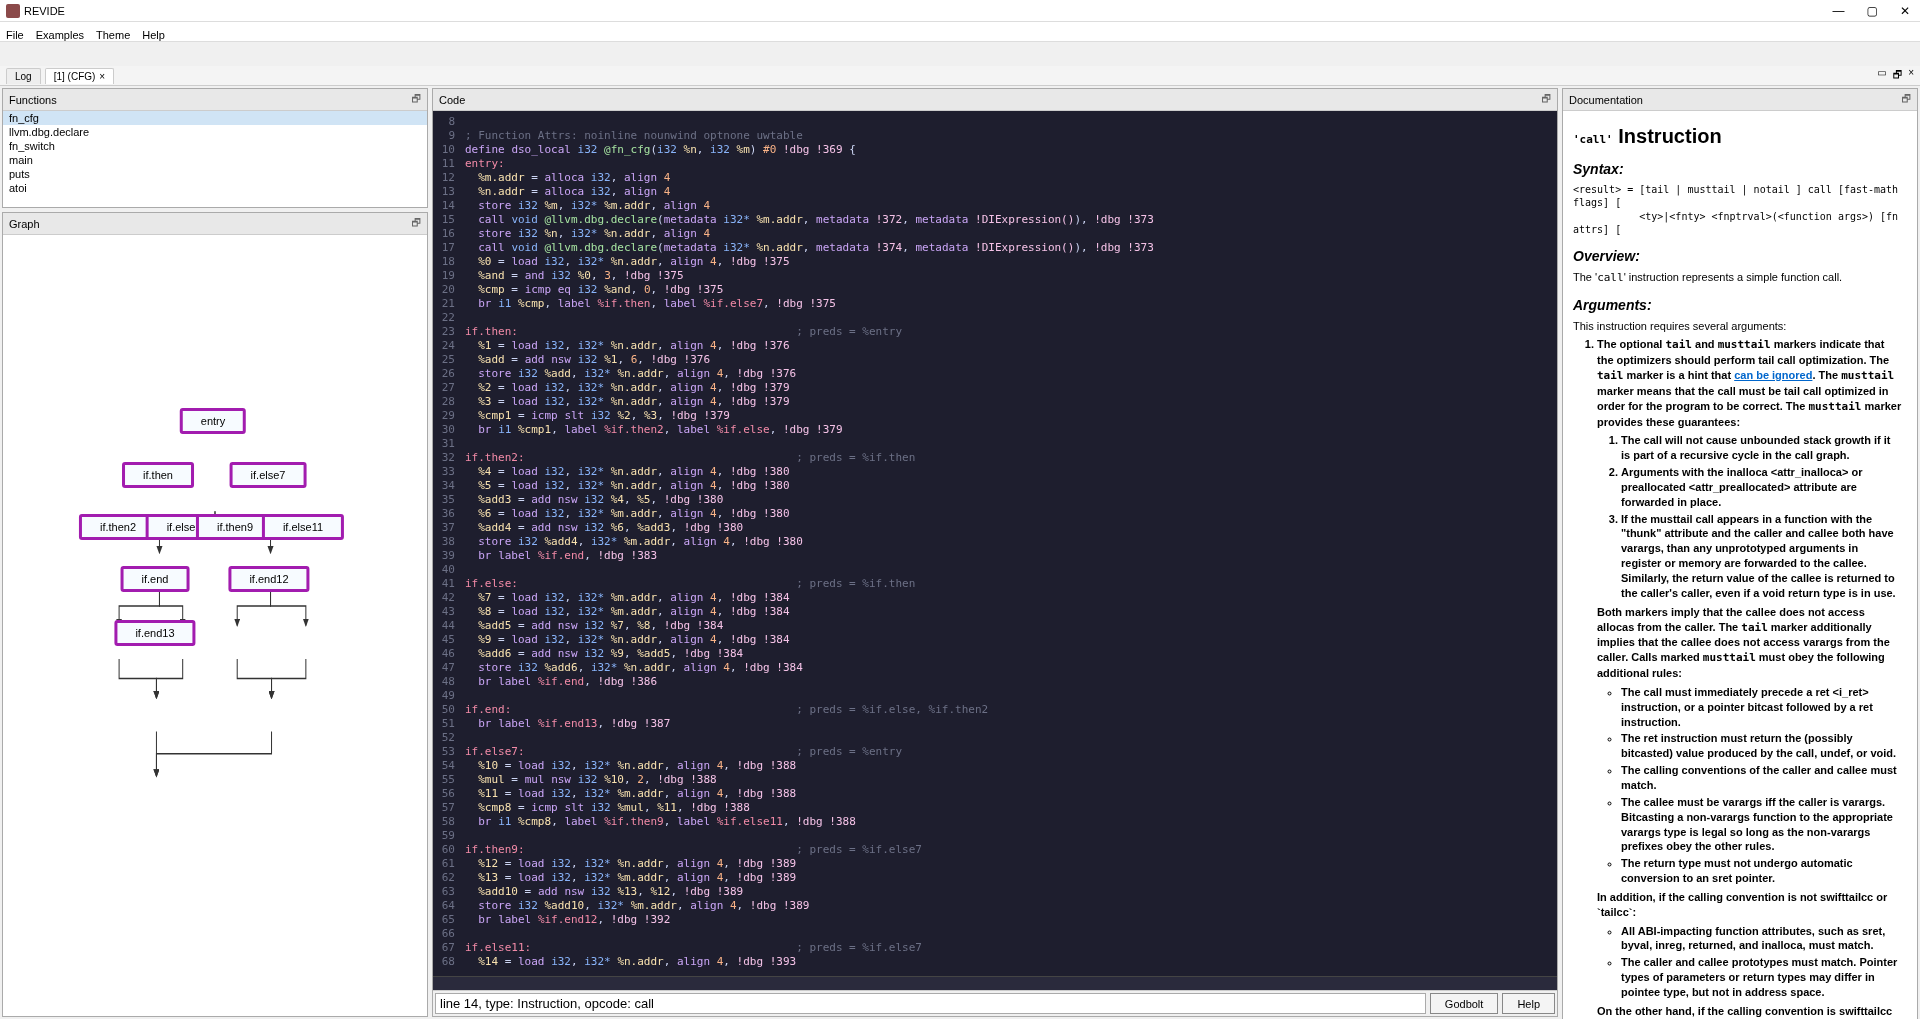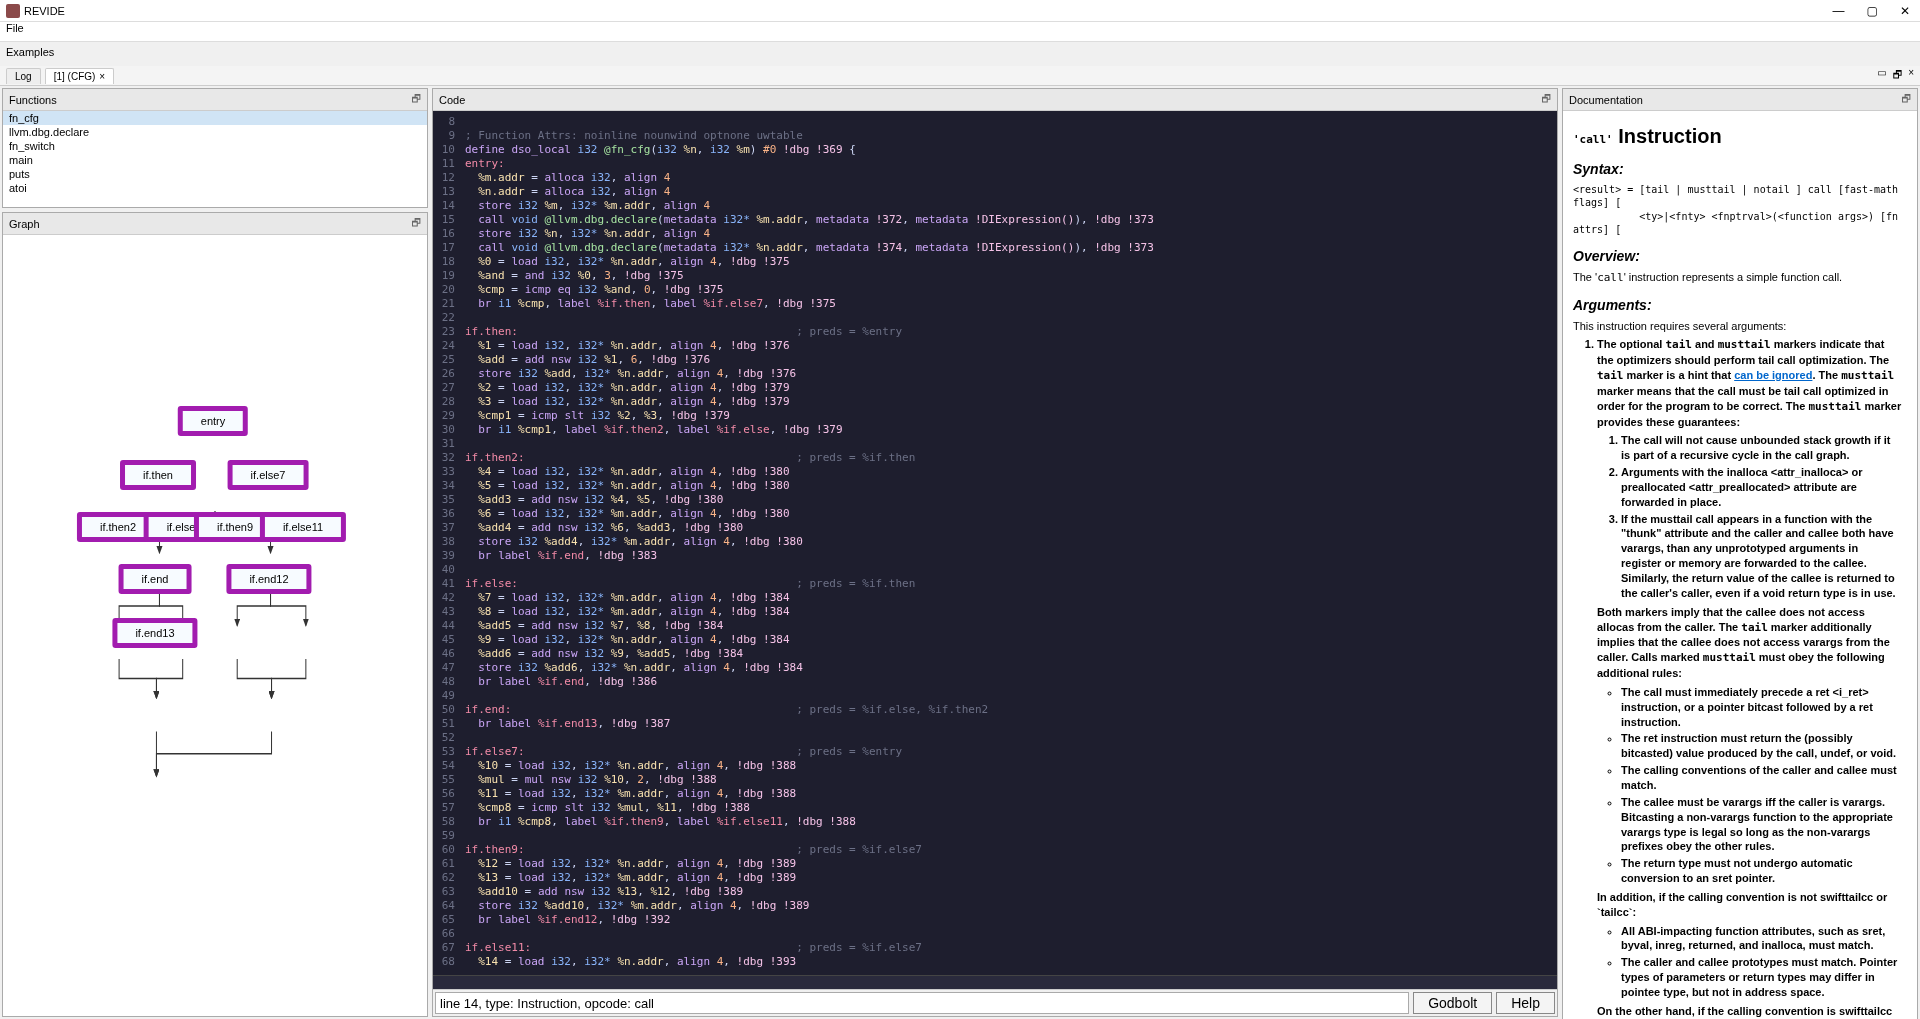--- a/index.html
+++ b/index.html
@@ -2,21 +2,21 @@
 <html><head>
 <meta charset="utf-8">
 <style>
 * { box-sizing: border-box; margin: 0; padding: 0; }
 body { font-family: "Segoe UI", Tahoma, sans-serif; font-size: 11px; background: #f0f0f0; height: 100vh; overflow: hidden; display: flex; flex-direction: column; }
 .titlebar { height: 22px; background: #fff; display: flex; align-items: center; padding: 0 6px; justify-content: space-between; border-bottom: 1px solid #ddd; }
 .titlebar .left { display: flex; align-items: center; gap: 4px; }
 .titlebar .app-icon { width: 14px; height: 14px; background: #8b4a4a; border-radius: 2px; }
 .titlebar .controls { display: flex; gap: 14px; font-size: 12px; }
 .titlebar .controls span { cursor: pointer; padding: 0 4px; }
-.menubar { height: 20px; background: #fff; display: flex; align-items: flex-start; padding: 0 6px; gap: 12px; border-bottom: 1px solid #ddd; flex-direction: column; }
+.menubar { height: 20px; background: #fff; display: flex; align-items: flex-end; padding: 0 6px; gap: 12px; border-bottom: 1px solid #ddd; }
 .menubar span { cursor: pointer; }
 .tabbar { height: 20px; background: #f4f4f4; display: flex; align-items: center; padding: 0 6px; gap: 4px; border-bottom: 1px solid #ccc; position: relative; margin-top: 24px; }
 .tab { padding: 2px 8px; border: 1px solid #ccc; border-bottom: none; background: #fff; border-radius: 2px 2px 0 0; display: flex; align-items: center; gap: 4px; font-size: 10px; }
 .tab.inactive { background: #eee; }
 .tab .x { font-size: 10px; cursor: pointer; }
 .tabbar .right-icons { position: absolute; right: 6px; display: flex; gap: 6px; font-size: 10px; }
 .main { flex: 1; display: flex; overflow: hidden; }
 .panel { border: 1px solid #aaa; margin: 2px; background: #fff; display: flex; flex-direction: column; }
 .panel-header { background: #e8e8e8; border-bottom: 1px solid #ccc; padding: 2px 6px; display: flex; justify-content: space-between; align-items: center; font-size: 11px; }
 .panel-header .picon { font-size: 10px; color: #666; cursor: pointer; }
@@ -39,32 +39,32 @@
 .c-type { color: #89b4fa; }
 .c-fn { color: #a6e3a1; }
 .c-var { color: #f9e2af; }
 .c-const { color: #fab387; }
 .c-label { color: #f38ba8; }
 .c-comment { color: #6c7086; }
 .c-meta { color: #f5c2e7; }
 .code-hscroll { height: 14px; background: #2a2a3c; border-top: 1px solid #444; }
 .status-row { display: flex; gap: 4px; padding: 2px; background: #f0f0f0; border-top: 1px solid #ccc; }
 .status-input { flex: 1; border: 1px solid #aaa; padding: 2px 4px; font-size: 13px; background: #fff; }
-.btn { border: 1px solid #888; background: #f4f4f4; padding: 2px 14px; cursor: pointer; font-size: 14px; }
+.btn { border: 1px solid #888; background: #f4f4f4; padding: 2px 14px; cursor: pointer; font-size: 11px; }
 .doc-body { flex: 1; overflow: auto; padding: 6px 10px; font-size: 11px; line-height: 1.35; }
 .doc-body h1 { font-size: 20px; font-weight: bold; margin: 6px 0; }
 .doc-body h2 { font-size: 14px; font-weight: bold; margin: 10px 0 4px; font-style: italic; }
 .doc-body p { margin: 4px 0; }
 .doc-body ol, .doc-body ul { margin: 4px 4px 4px 24px; font-weight: bold; }
 .doc-body li { margin: 2px 0; }
 .doc-body code { font-family: Consolas, monospace; font-size: 11px; }
 .doc-body pre { font-family: Consolas, monospace; font-size: 10px; white-space: pre-wrap; margin: 4px 0; }
 .doc-body a { color: #0066cc; }
 
-.gnode { position: absolute; border: 5px solid #a21caf; background: #f7fbff; padding: 4px 18px; border-radius: 3px; font-size: 11px; text-align: center; transform: translate(-50%, -50%); }
+.gnode { position: absolute; border: 3px solid #a21caf; background: #f7fbff; padding: 4px 18px; border-radius: 3px; font-size: 11px; text-align: center; transform: translate(-50%, -50%); }
 svg.edges { position: absolute; top: 0; left: 0; width: 100%; height: 100%; pointer-events: none; }
 </style>
 </head>
 <body>
 
 <div class="titlebar">
   <div class="left">
     <div class="app-icon"></div>
     <span>REVIDE</span>
   </div>

